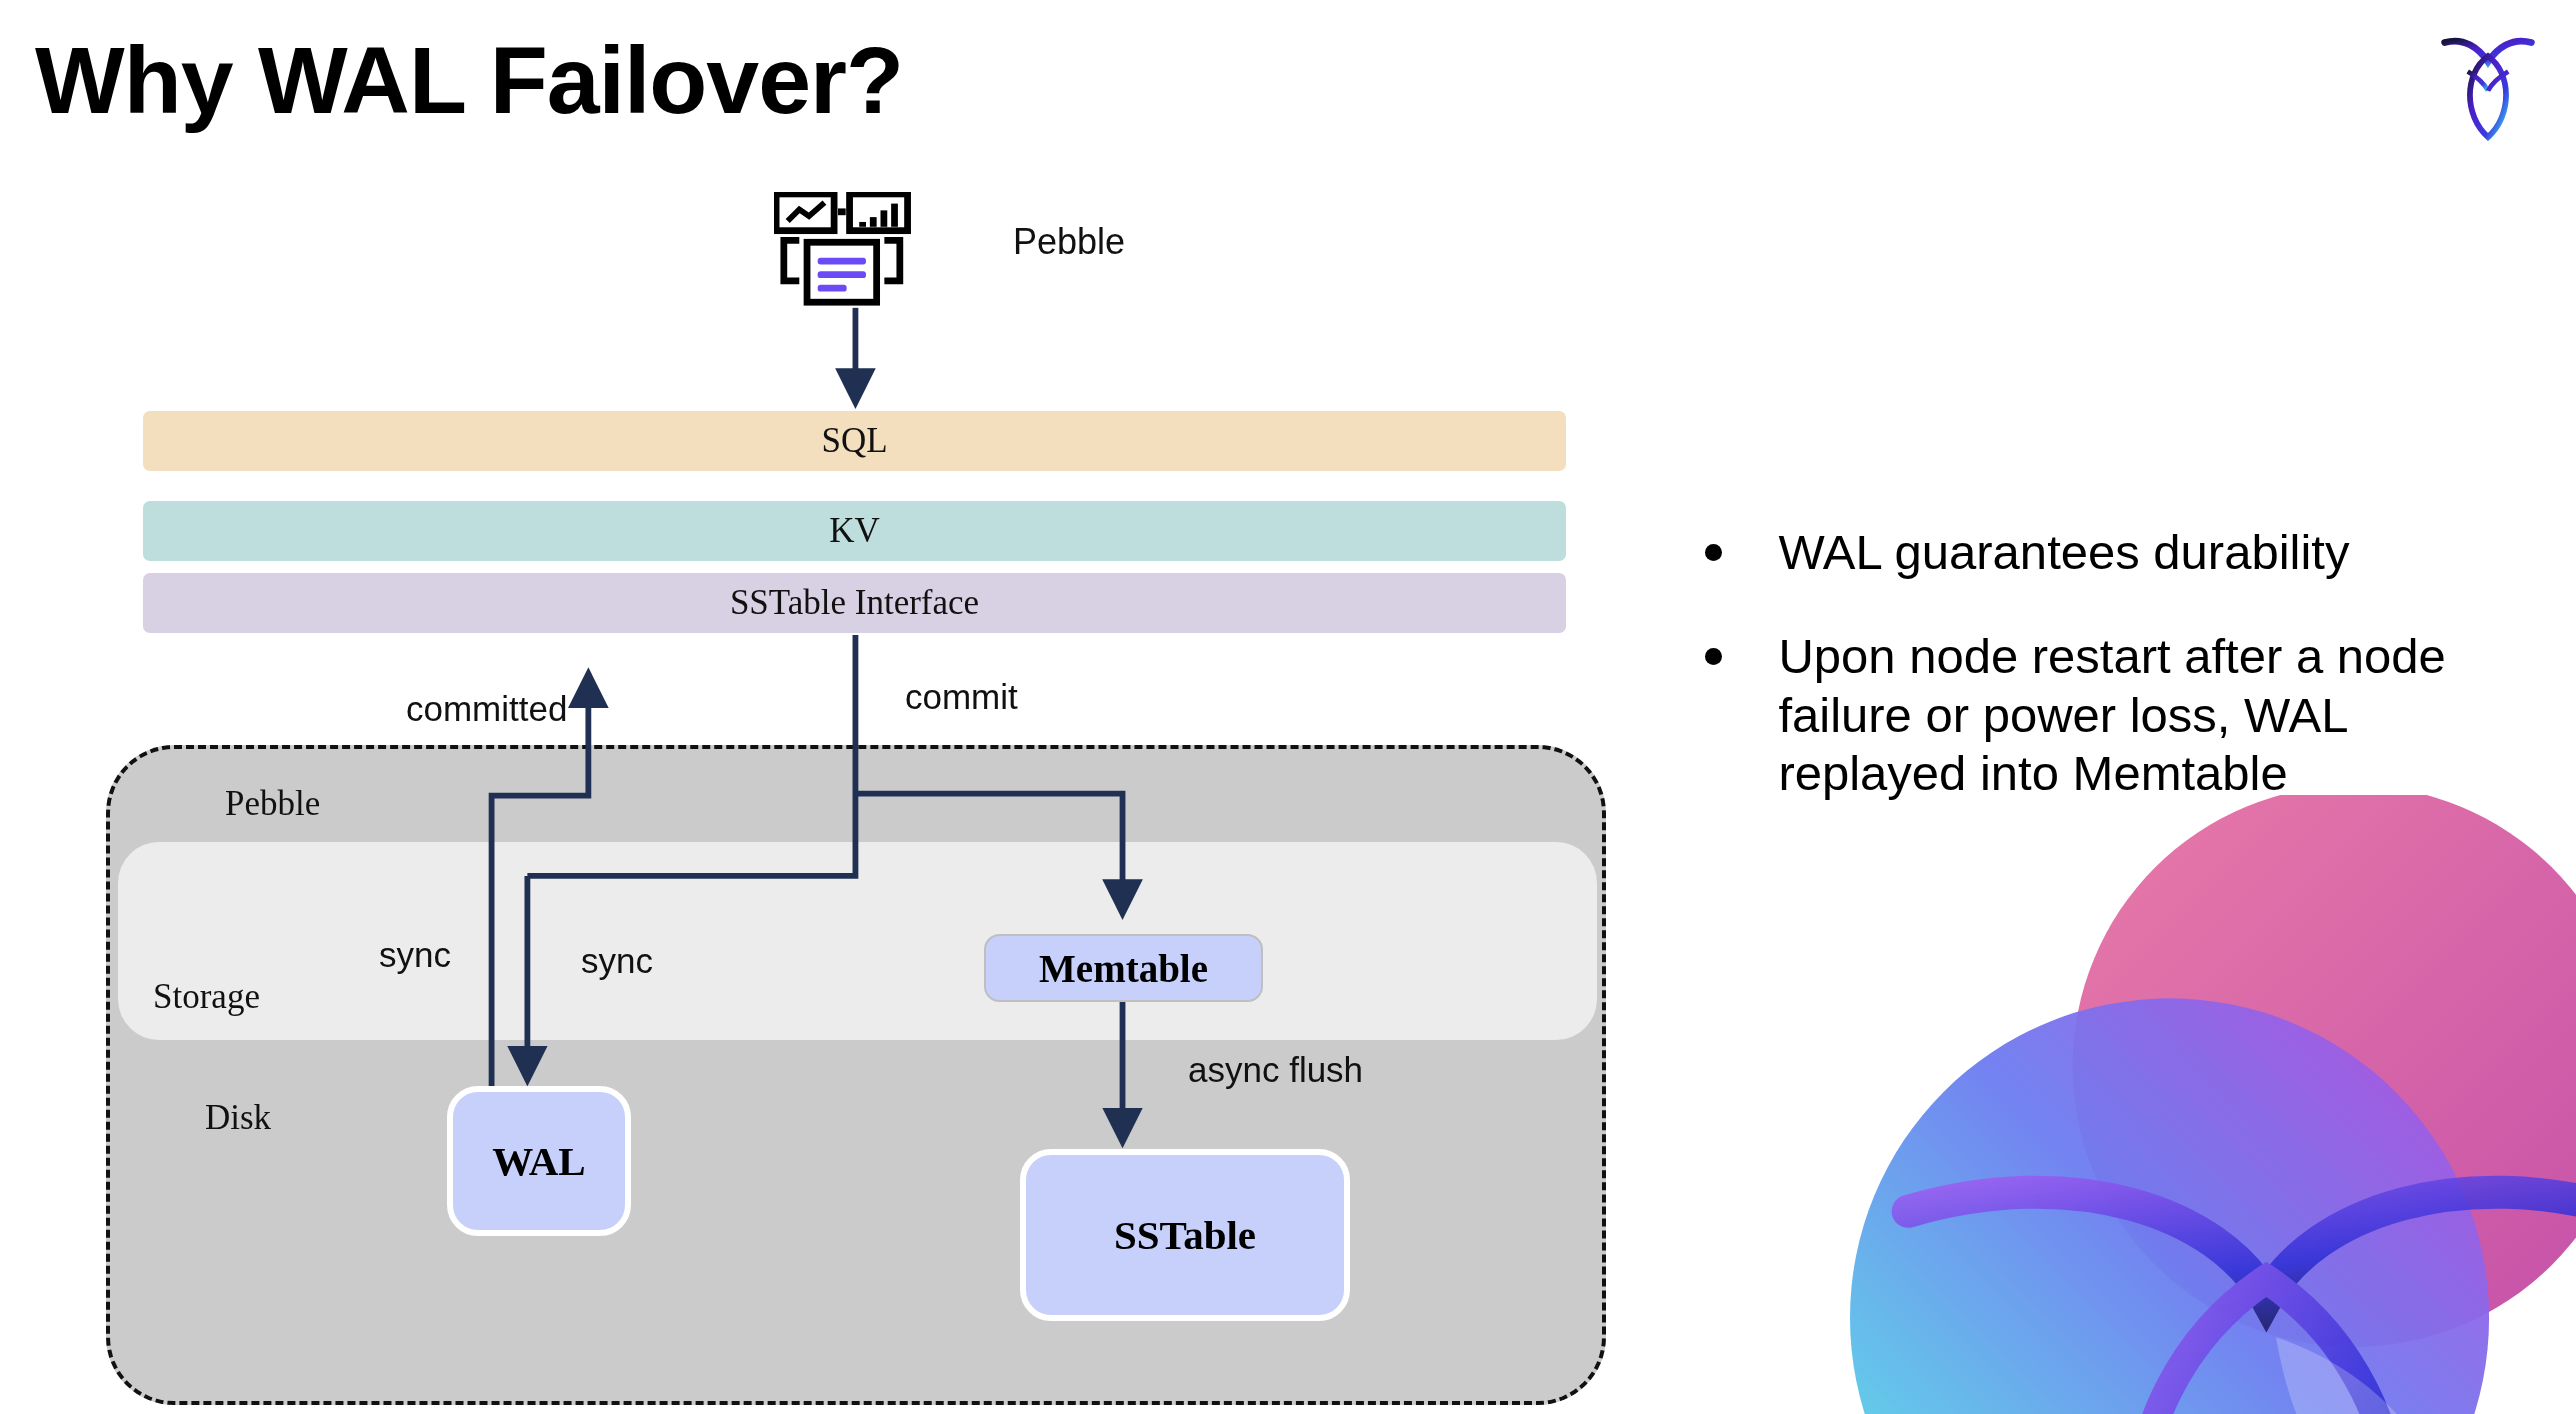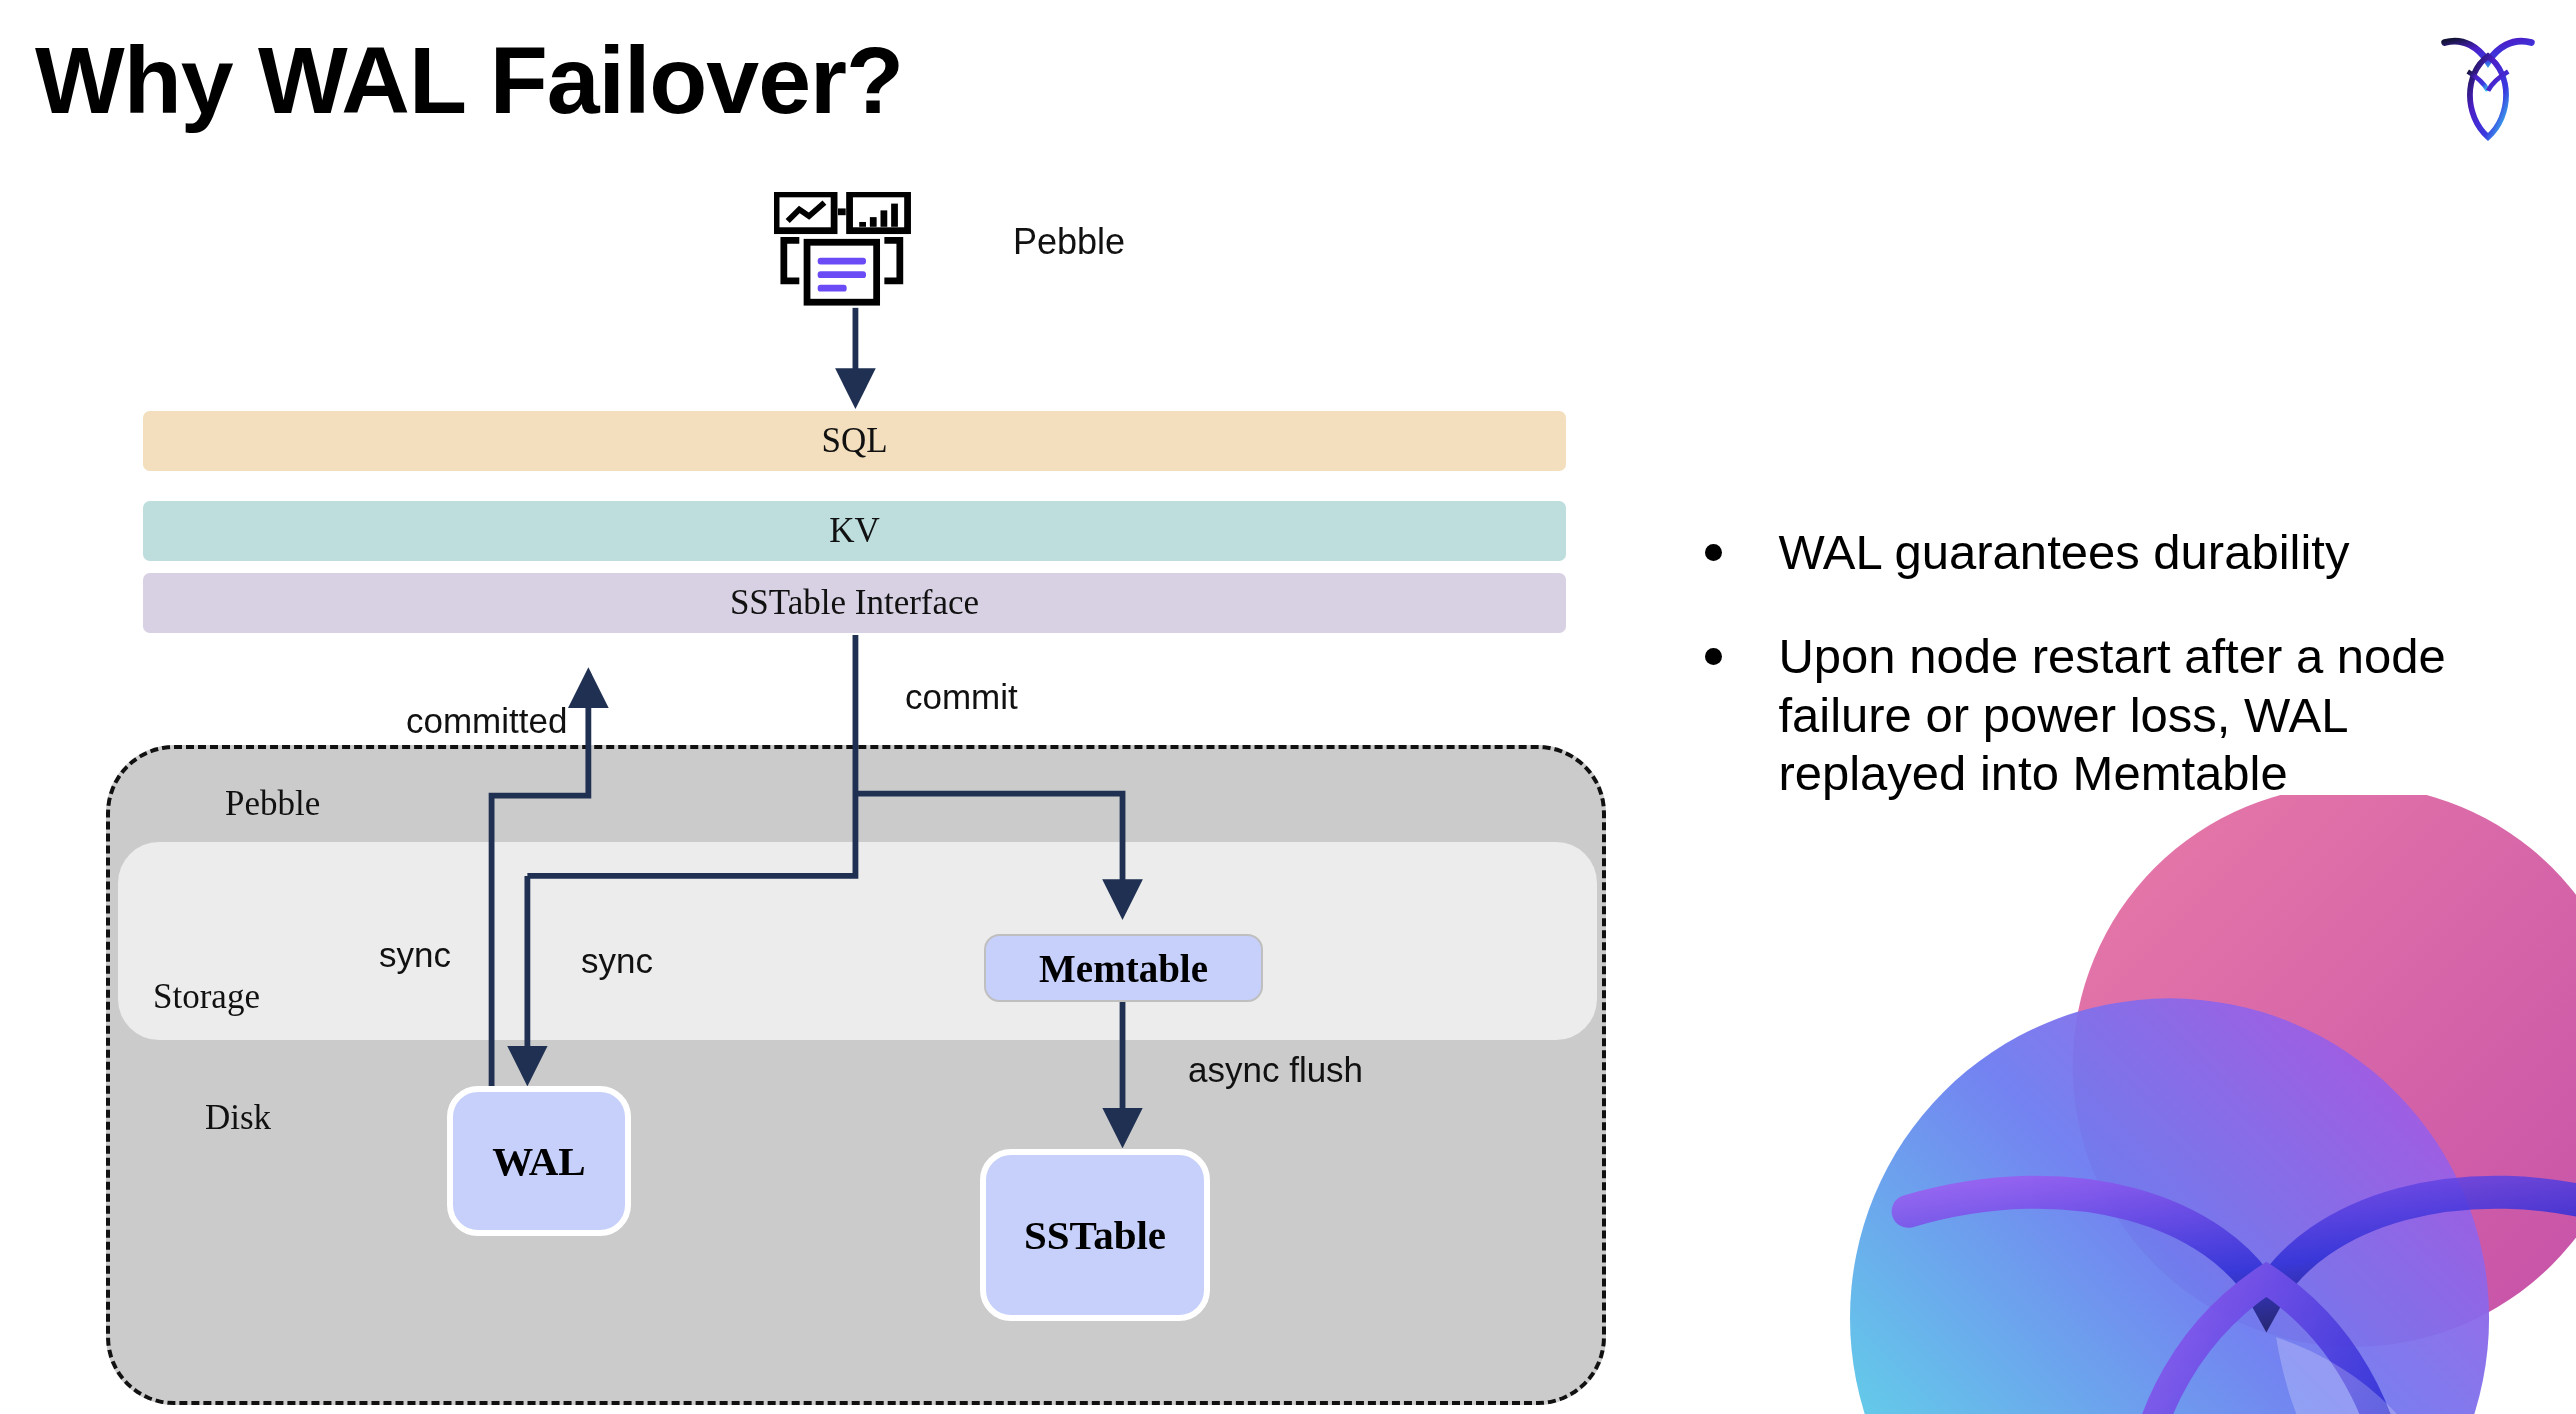--- a/index.html
+++ b/index.html
@@ -96,33 +96,33 @@
     border:2.9px solid #BFBFBF;
     border-radius:15.5px;
     font-size:39px;
   }
   #node-wal{
     left:447px; top:1086px; width:184px; height:150px;
     border:6.8px solid #ffffff;
     border-radius:31px;
   }
   #node-sstable{
-    left:980px; top:1149px; width:230px; height:172px;
+    left:1020px; top:1149px; width:330px; height:172px;
     border:6.8px solid #ffffff;
     border-radius:31px;
   }
 
   
   .edge-label{
     font-family:"Liberation Sans", sans-serif;
     font-size:35px;
     color:#111;
     white-space:nowrap;
   }
-  #label-committed{ left:406px; top:689px;margin-top:12px; }
+  #label-committed{ left:406px; top:689px; }
   #label-commit{    left:905px; top:677px; }
   #label-sync-1{    left:379px; top:935px; }
   #label-sync-2{    left:581px; top:941px; }
   #label-async{     left:1188px; top:1050px; }
 
   
   #edges-layer{ left:0; top:0; width:2576px; height:1415px; pointer-events:none; }
 
   
   #bullets{

